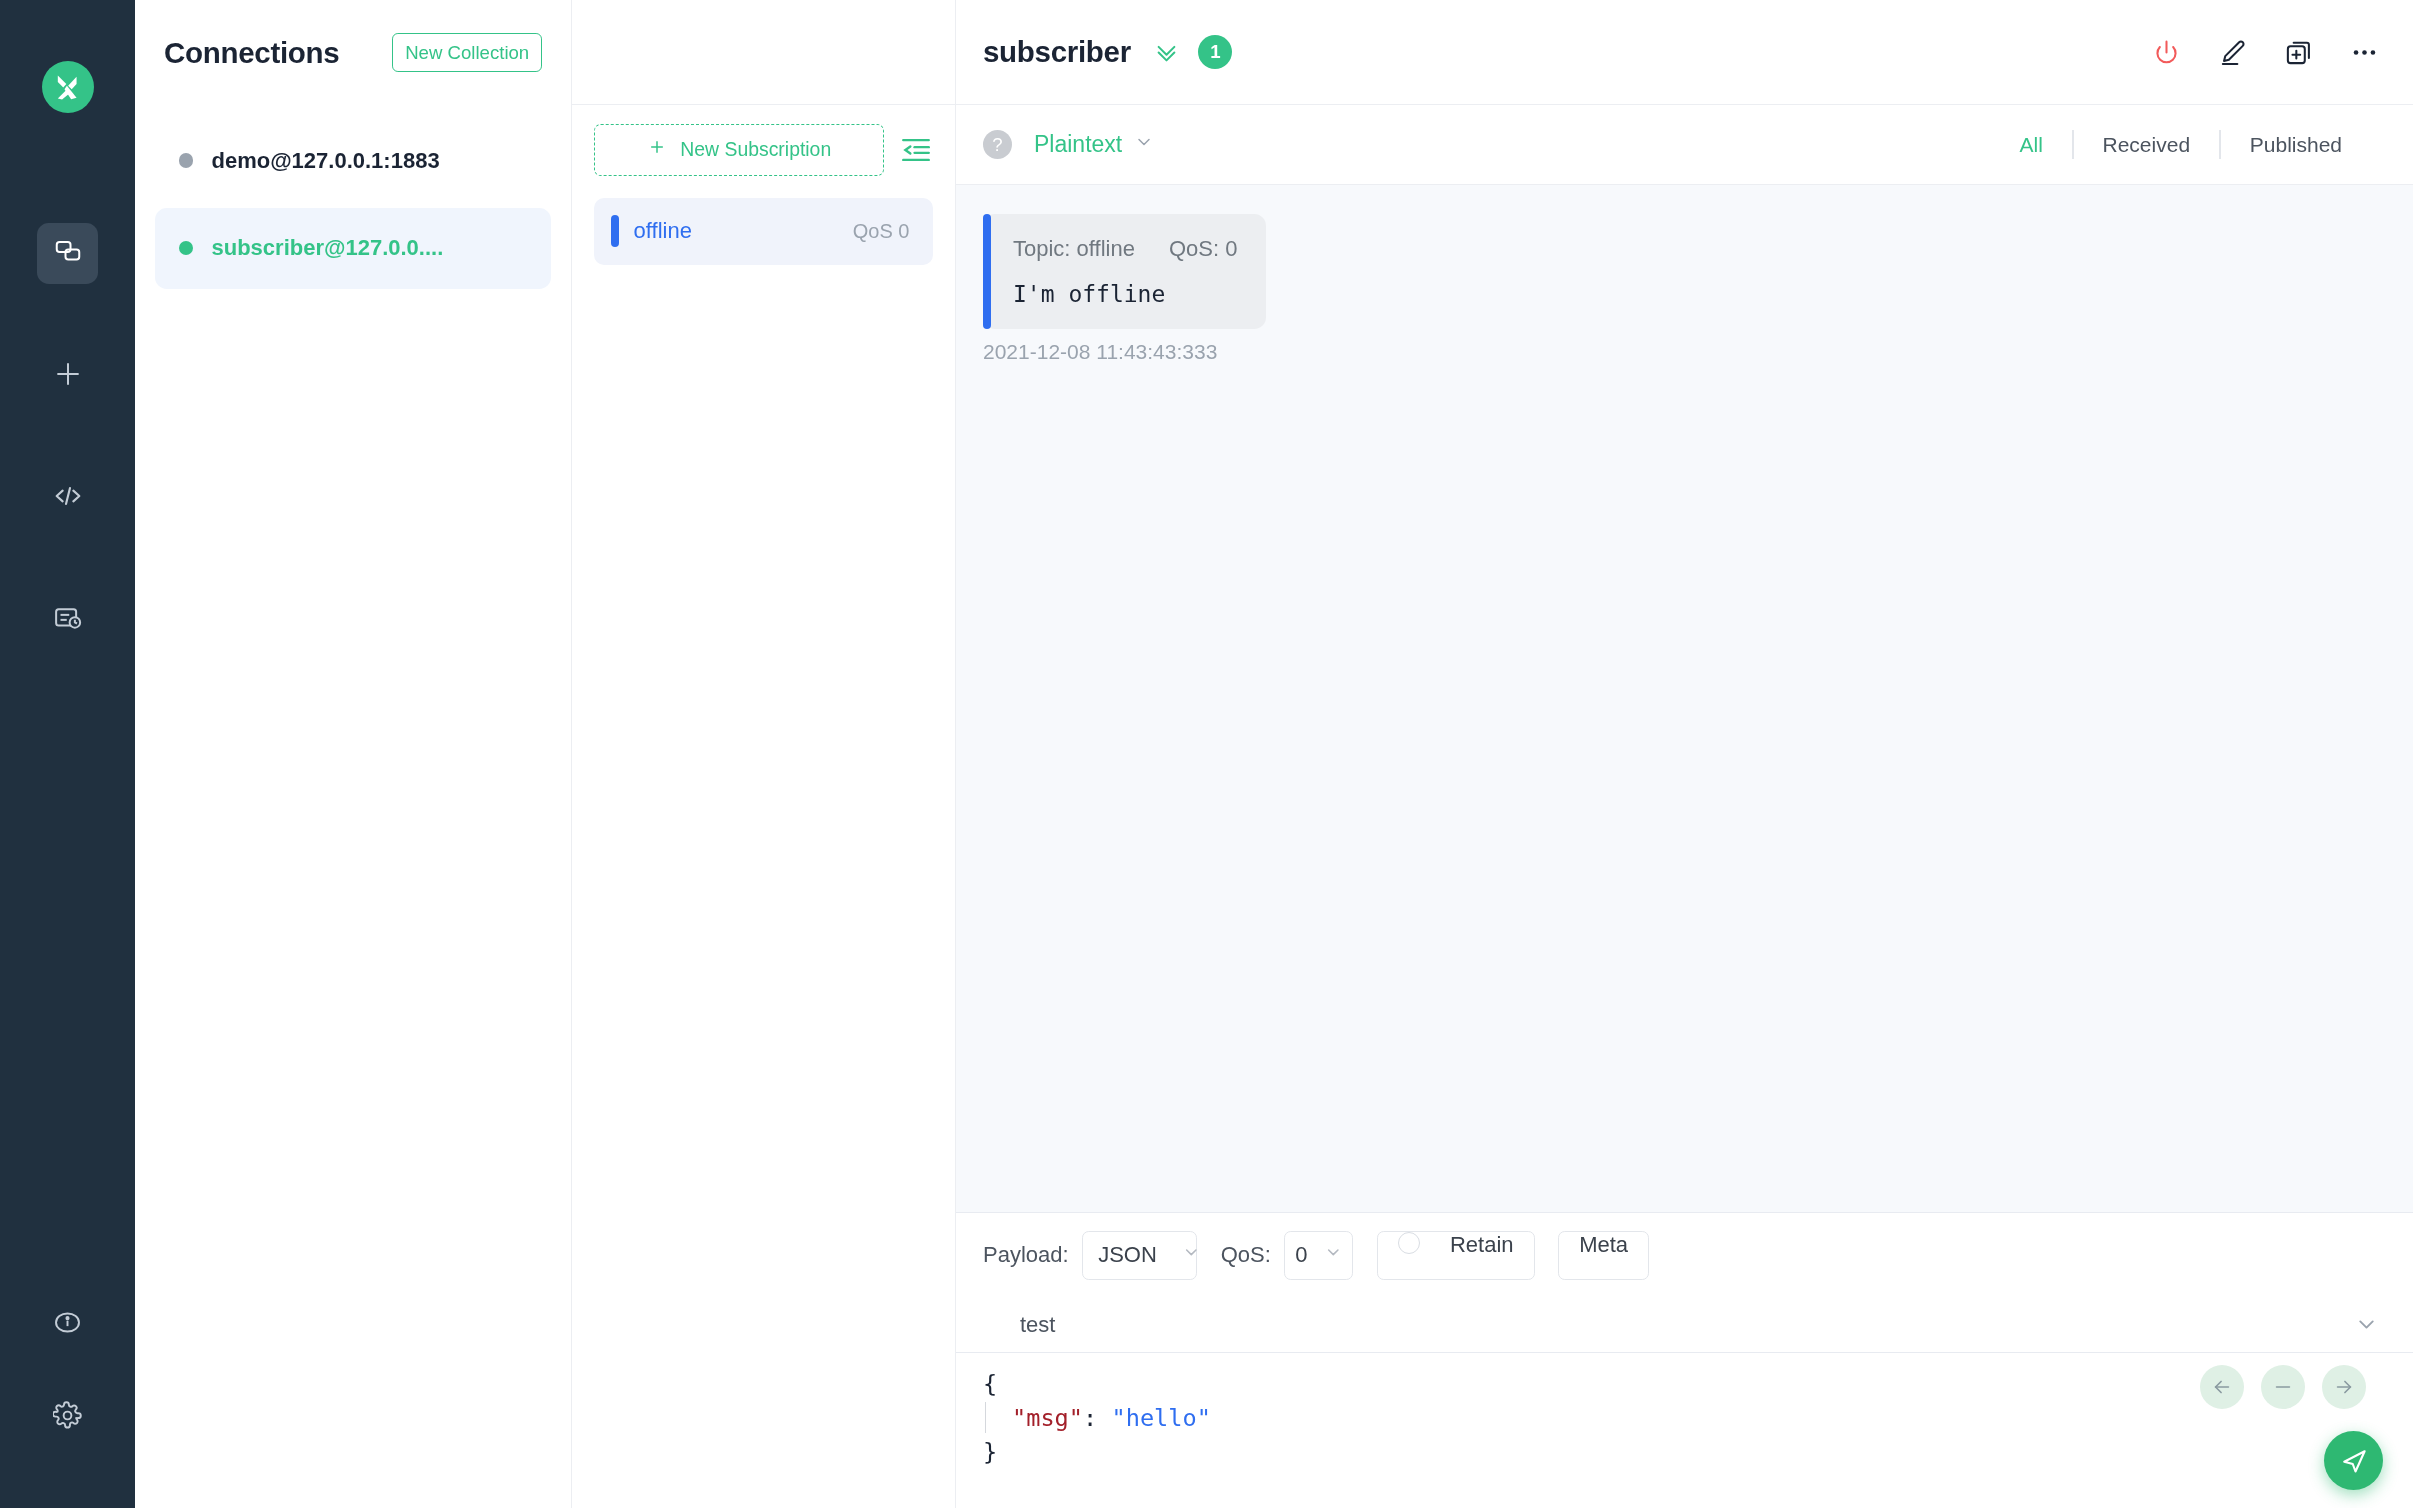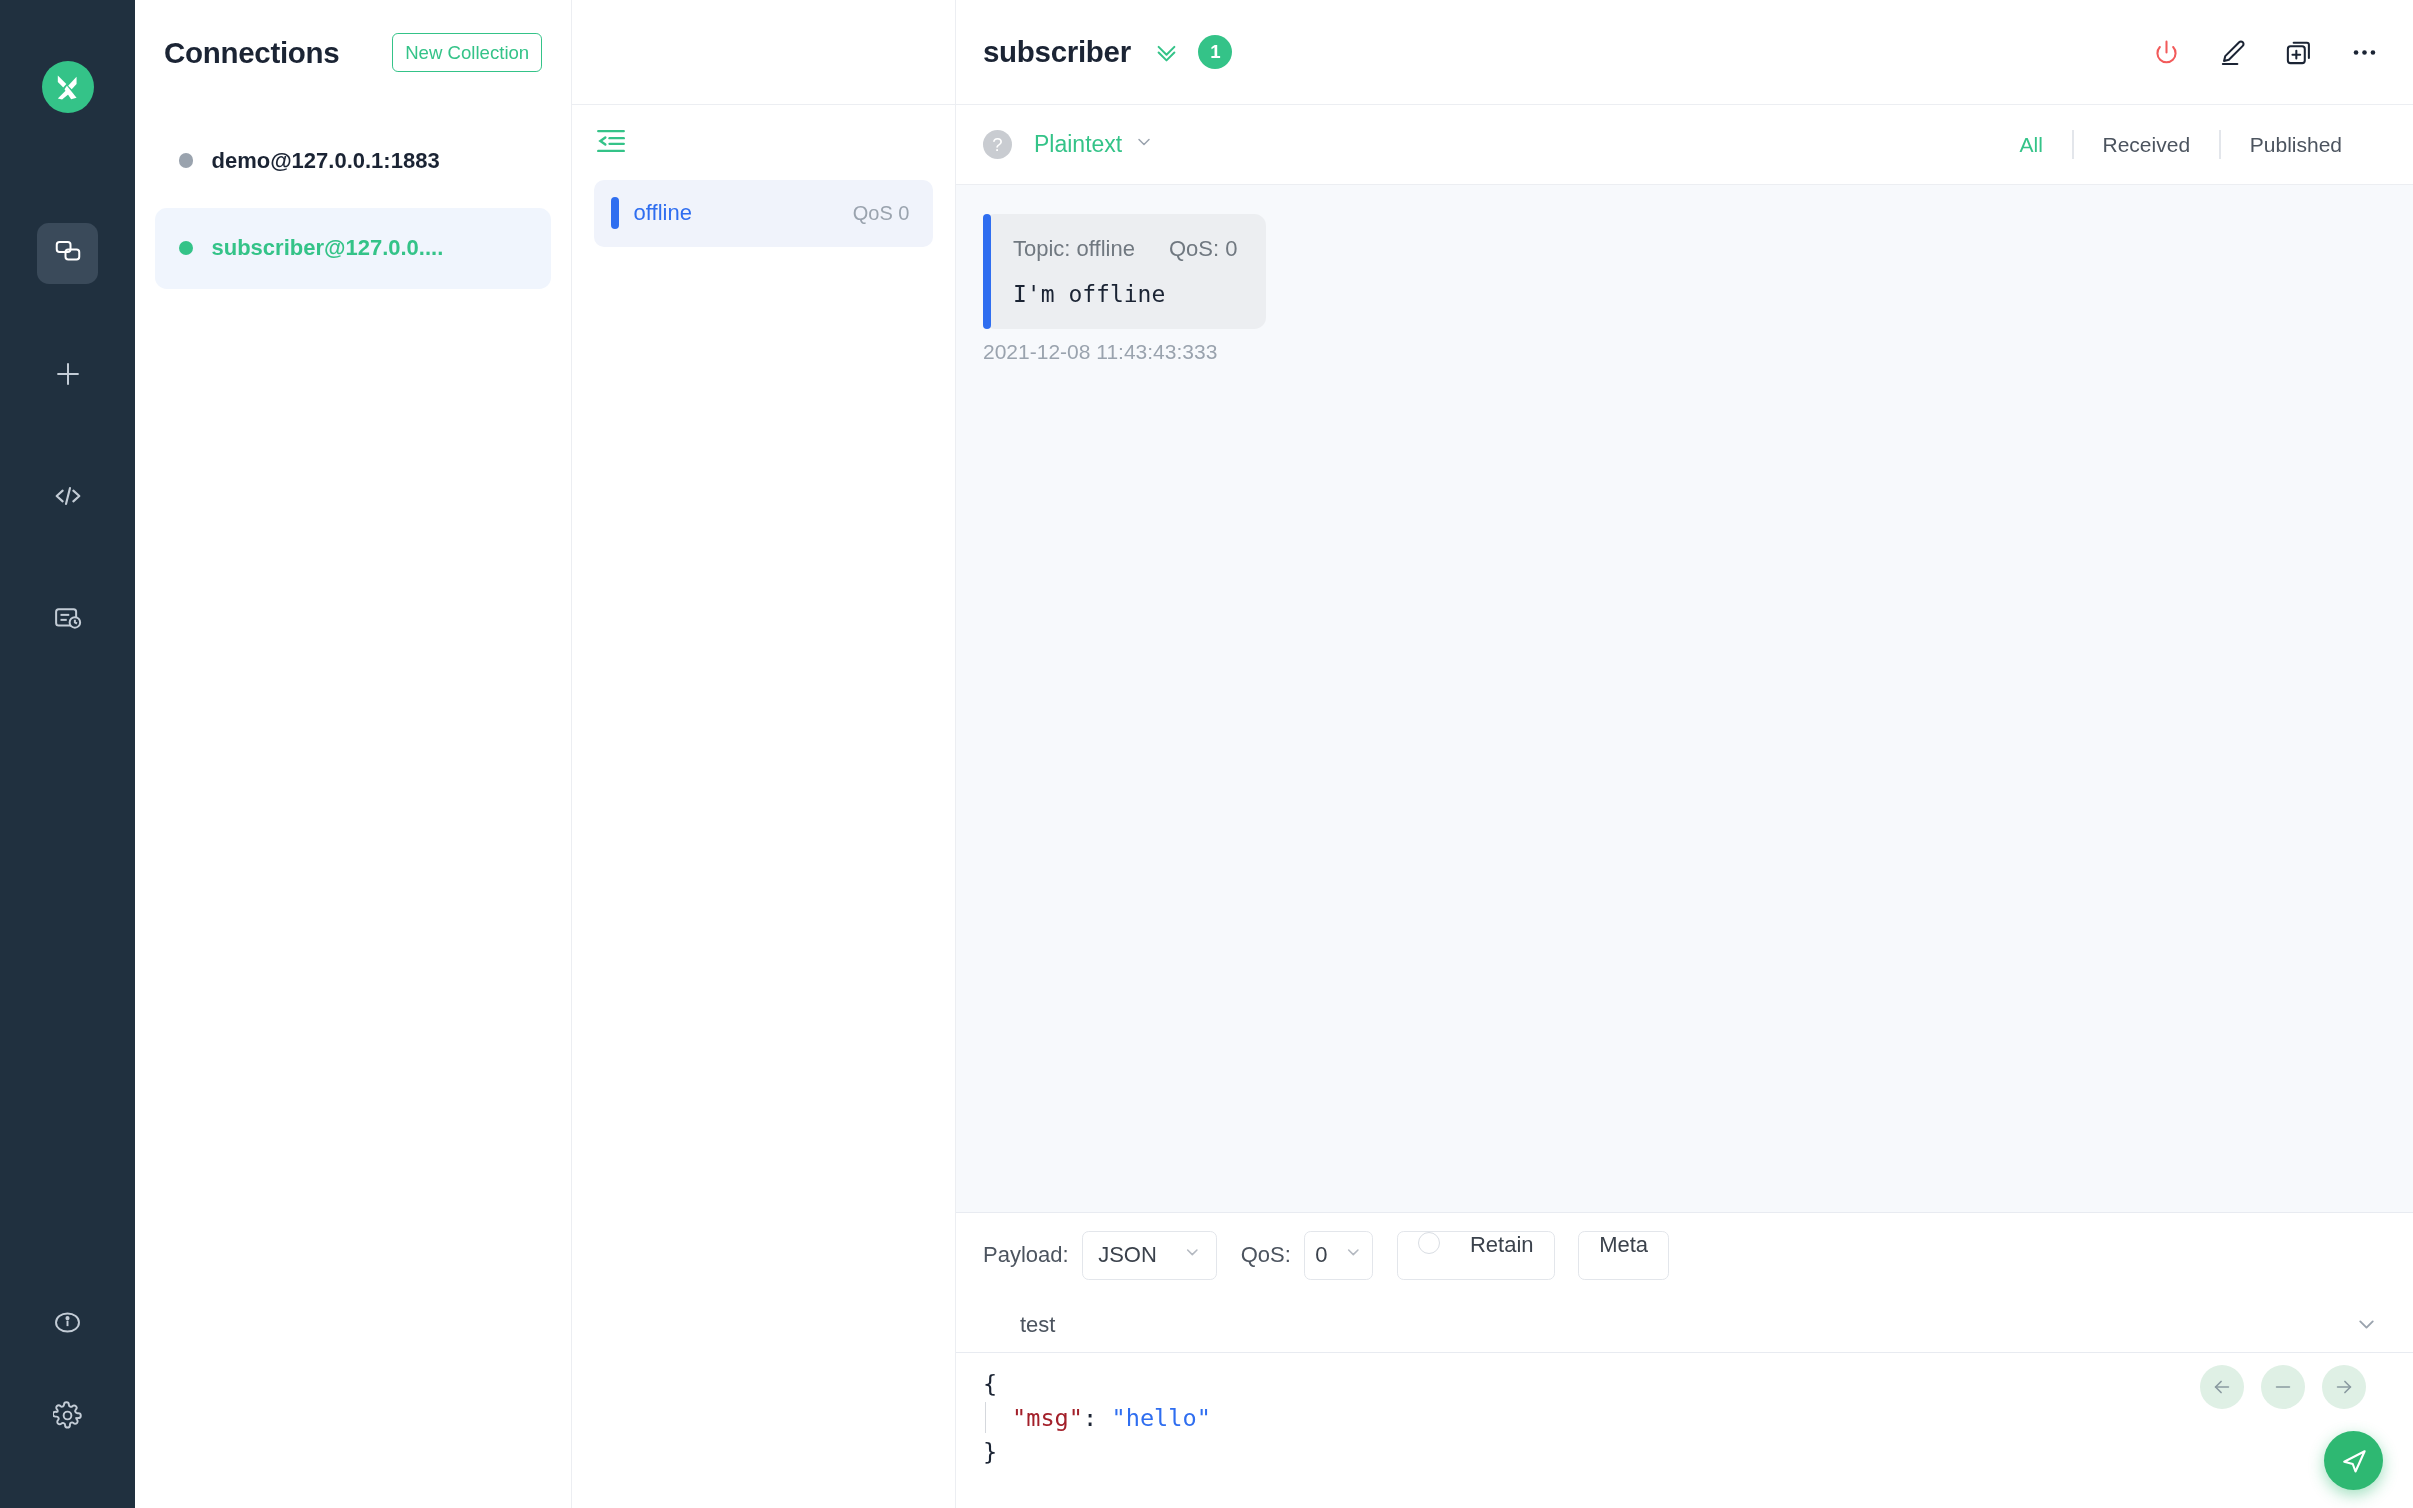--- a/index.html
+++ b/index.html
@@ -160,21 +160,21 @@
     flex: 0 0 auto; background: #fff; border-top: 1.7px solid #e8ebf1;
     display: flex; flex-direction: column;
   }
   .pub-opts { height: 84px; display: flex; align-items: center; padding: 0 34px 0 27px; gap: 0; }
   .pub-label { font-size: 22px; color: #4c545f; margin-right: 13.5px; }
   .pub-select {
     height: 49px; border: 1.7px solid #e3e6eb; border-radius: 6.7px;
     display: flex; align-items: center; justify-content: space-between;
     padding: 0 15px; gap: 25px; font-size: 22px; color: #3b424c; background: #fff;
   }
-  .pub-select.wide { width: 135px; }
+  .pub-select.wide { width: 115px; }
   .pub-select.narrow { width: 69px; gap: 8.4px; padding: 0 10px; }
   .gap { width: 23.6px; }
   .pub-btn {
     height: 49px; border: 1.7px solid #e3e6eb; border-radius: 6.7px;
     display: flex; align-items: flex-start; gap: 30px;
     padding: 0 20px; font-size: 22px; color: #3b424c; background: #fff;
   }
   .radio-o { width: 22px; height: 22px; border-radius: 50%; border: 1.7px solid #d9dde3; }
   .pub-topic-row {
     height: 56px; display: flex; align-items: center;
@@ -298,20 +298,29 @@
         <span class="conn-label online-c">subscriber@127.0.0....</span>
       </div>
 
     </div>
   </div>
 
   <div class="subs">
     <div class="subs-top"></div>
     <div class="subs-body">
       <div class="subs-action-row">
+        <div class="new-sub-btn">
+          <span>
+            <svg width="20" height="20" viewBox="0 0 24 24" fill="none" stroke="currentColor" stroke-width="1.8">
+              <line x1="12" y1="5" x2="12" y2="19"></line>
+                <line x1="5" y1="12" x2="19" y2="12"></line>
+            </svg>
+          </span>
+          <span>New Subscription</span>
+        </div>
         <div class="collapse-icon">
           <svg width="34" height="34" viewBox="0 0 24 24" fill="none" stroke="currentColor" stroke-width="1.7" stroke-linecap="round">
             <line x1="3" y1="5" x2="21" y2="5"></line>
             <line x1="11" y1="10" x2="21" y2="10"></line>
             <line x1="11" y1="14" x2="21" y2="14"></line>
             <line x1="3" y1="19" x2="21" y2="19"></line>
             <polyline points="8,9.5 4.5,12 8,14.5" fill="none"></polyline>
           </svg>
         </div>
       </div>

